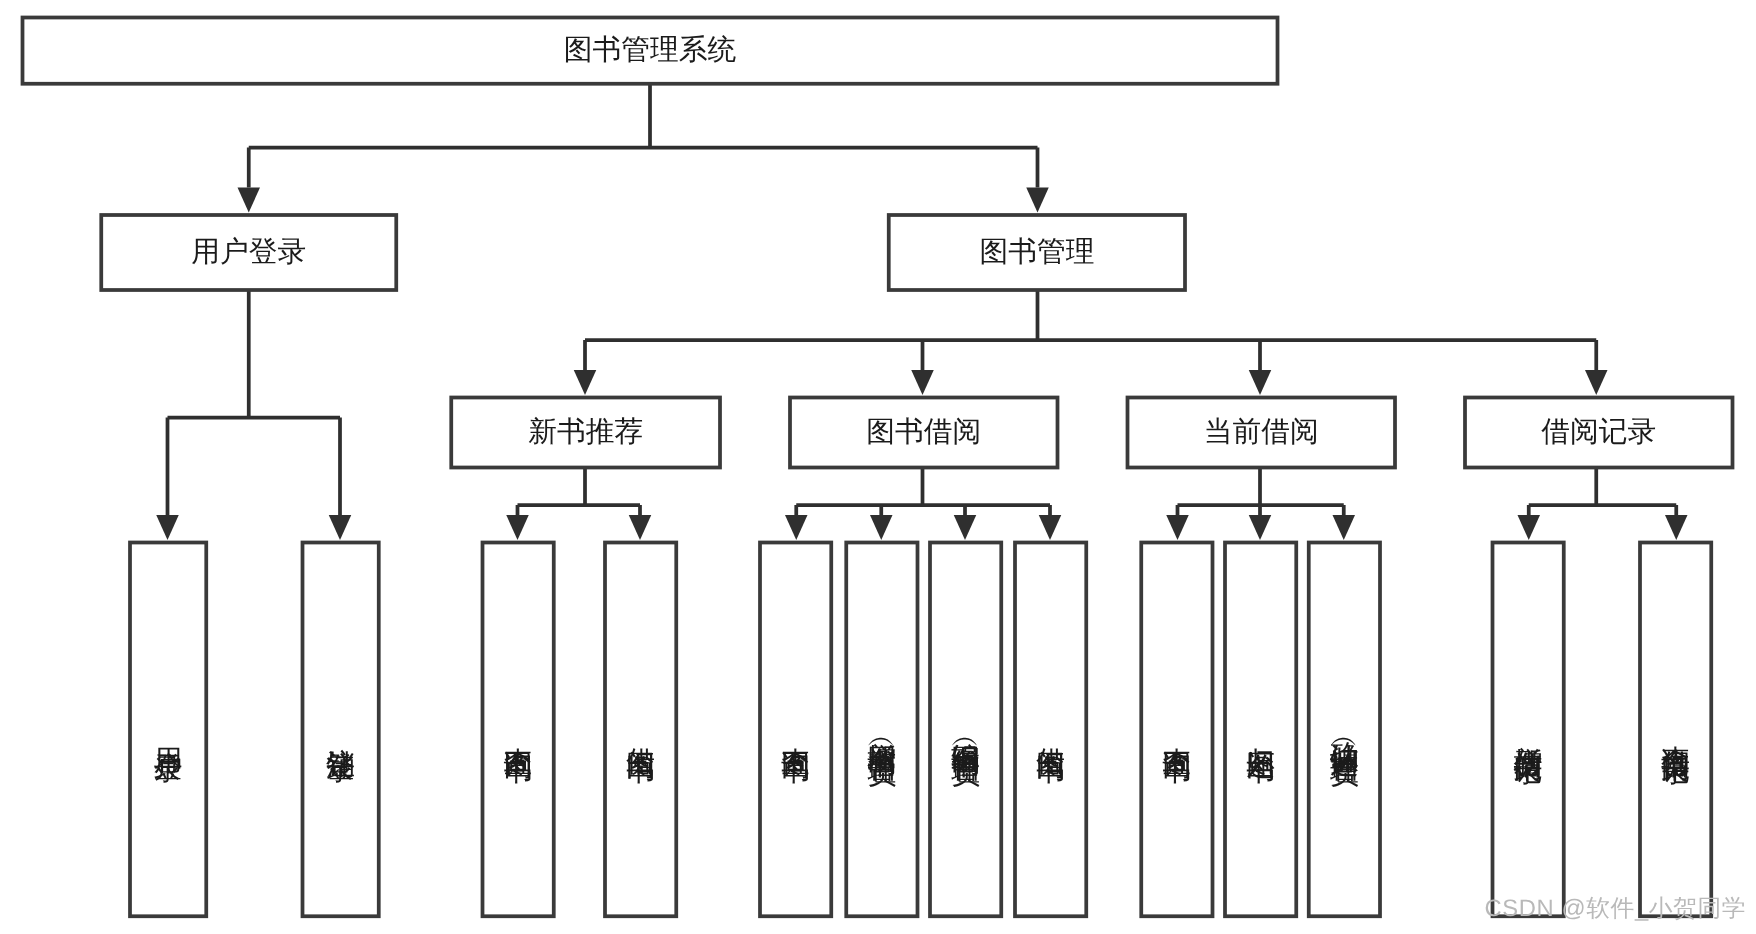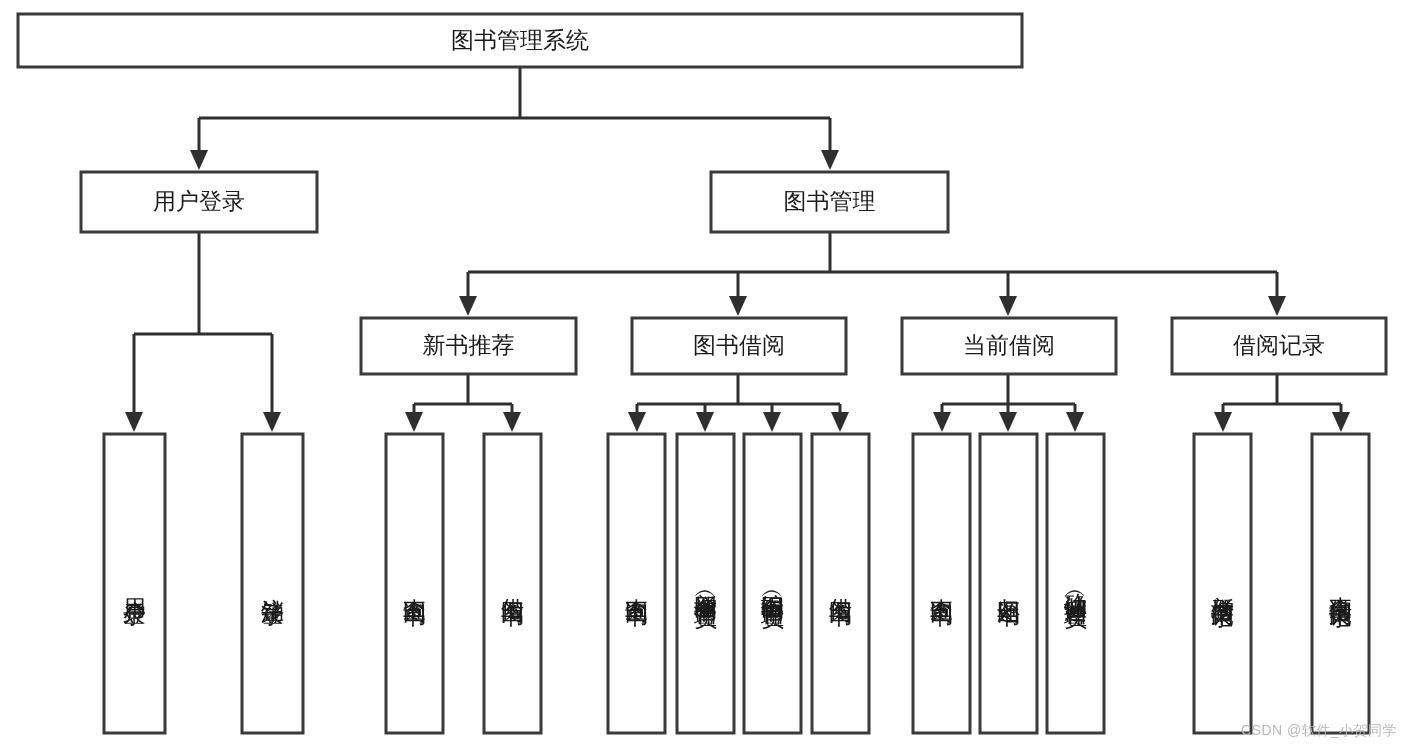--- a/index.html
+++ b/index.html
@@ -67,21 +67,21 @@
     display: flex;
     align-items: center;
     justify-content: center;
     pointer-events: none;
   }
   .watermark {
     position: absolute;
     right: 8px;
     bottom: 2px;
     font-family: "Liberation Sans", "DejaVu Sans", sans-serif;
-    font-size: 14px;
+    font-size: 19px;
     color: #b9b9b9;
     white-space: nowrap;
     letter-spacing: 0.5px;
   }
 </style>
 </head>
 <body>
 
 <div id="diagram-root">
 

